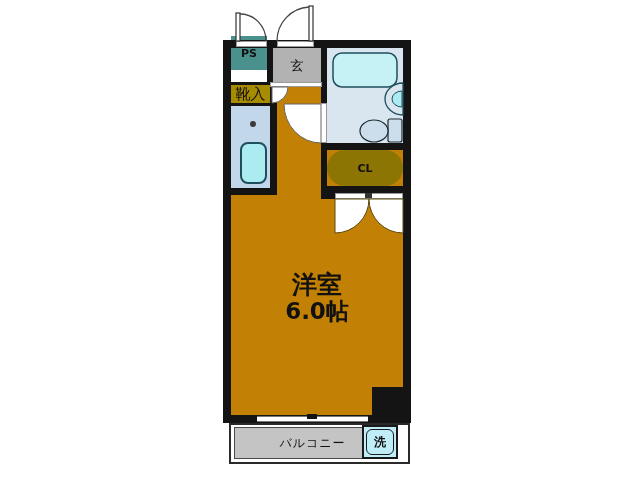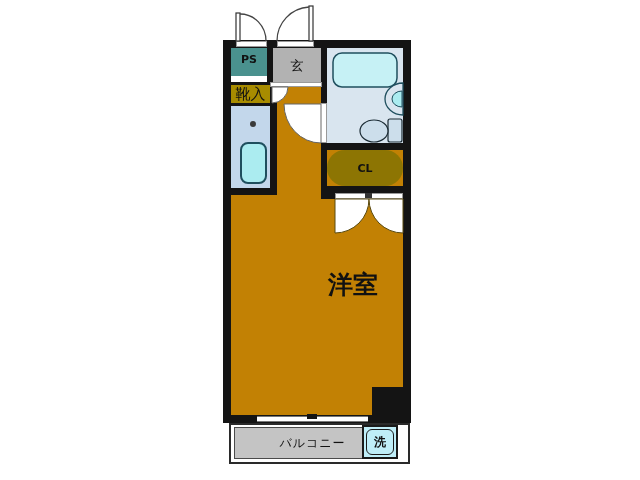--- a/index.html
+++ b/index.html
@@ -17,21 +17,21 @@
   #genkan-box{background:var(--c-entrance,#b2b2b2);font-size:13px;color:#1a1a1a;}
   #shoe-box{background:var(--c-shoe-cabinet,#a88c00);font-size:15px;color:#111;}
   #kitchen-floor{background:var(--c-kitchen-floor,#c3d7eb);}
   #bath-floor{background:var(--c-bathroom-floor,#d9e5ef);}
   #cl-box{background:var(--c-closet,#8d7503);font-size:11px;font-weight:bold;color:var(--c-cl-text,#4a3711);border-radius:18px;}
   .kitchen-sink{
     position:absolute;left:240px;top:142px;width:27px;height:42px;
     background:var(--c-fixture-cyan,#abecf0);border:2px solid #1f4f5e;border-radius:8px;box-sizing:border-box;
   }
   #room-name{position:absolute;left:231px;top:272px;width:172px;text-align:center;
-    font-size:25px;font-weight:bold;color:#111;padding-left:36px;}
+    font-size:25px;font-weight:bold;color:#111;}
   #room-size{position:absolute;left:231px;top:300px;width:172px;text-align:center;
     font-size:23px;font-weight:bold;color:#111;}
   #window-band{position:absolute;left:257px;top:416px;width:111px;height:6px;background:#fff;
     border-top:1px solid #777;border-bottom:1px solid #777;box-sizing:border-box;}
   #window-tick{position:absolute;left:307px;top:414px;width:10px;height:5px;background:#141414;}
   #balcony-outer{position:absolute;left:229px;top:423px;width:181px;height:41px;background:#fff;
     border:2px solid #2a2a2a;box-sizing:border-box;}
   #balcony-inner{position:absolute;left:234px;top:427px;width:157px;height:32px;
     background:var(--c-balcony-gray,#c4c4c4);border:1px solid #4a4a4a;box-sizing:border-box;
     display:flex;align-items:center;justify-content:center;}
@@ -42,21 +42,21 @@
     display:flex;align-items:center;justify-content:center;font-size:12px;font-weight:bold;color:#111;}
   svg#fixtures{position:absolute;left:0;top:0;pointer-events:none;}
 </style>
 </head>
 <body>
 
 <div id="canvas">
 
   <div id="room-floor" class="abs" style="left:231px;top:82px;width:172px;height:333px;"></div>
 
-  <div id="ps-box" class="fill" style="left:231px;top:42px;width:36px;height:34px;">
+  <div id="ps-box" class="fill" style="left:231px;top:36px;width:36px;height:34px;">
     <span class="label">PS</span>
   </div>
   <div id="genkan-box" class="fill" style="left:273px;top:48px;width:48px;height:34px;">
     <span class="label">玄</span>
   </div>
   <div id="shoe-box" class="fill" style="left:231px;top:85px;width:39px;height:18px;">
     <span class="label">靴入</span>
   </div>
   <div id="kitchen-floor" class="fill" style="left:231px;top:106px;width:39px;height:82px;"></div>
   <div id="bath-floor" class="fill" style="left:327px;top:48px;width:76px;height:95px;"></div>
@@ -119,14 +119,15 @@
     <path d="M 272 87 L 288 87 A 16 16 0 0 1 272 103 Z" fill="#ffffff" stroke="#666" stroke-width="1"></path>
 
     <path d="M 321 104 L 284 104 A 37 39 0 0 0 321 143 Z" fill="#ffffff" stroke="#666" stroke-width="1"></path>
 
     <path d="M 335 199 L 369 199 A 34 34 0 0 1 335 233 Z" fill="#ffffff" stroke="#5a4a10" stroke-width="1"></path>
     <path d="M 403 199 L 403 233 A 34 34 0 0 1 369 199 Z" fill="#ffffff" stroke="#5a4a10" stroke-width="1"></path>
     <rect x="365" y="193" width="7" height="5" fill="#333"></rect>
   </svg>
 
   <div id="room-name" class="label">洋室</div>
+  <div id="room-size" class="label">6.0帖</div>
 
 </div>
 
 </body></html>

